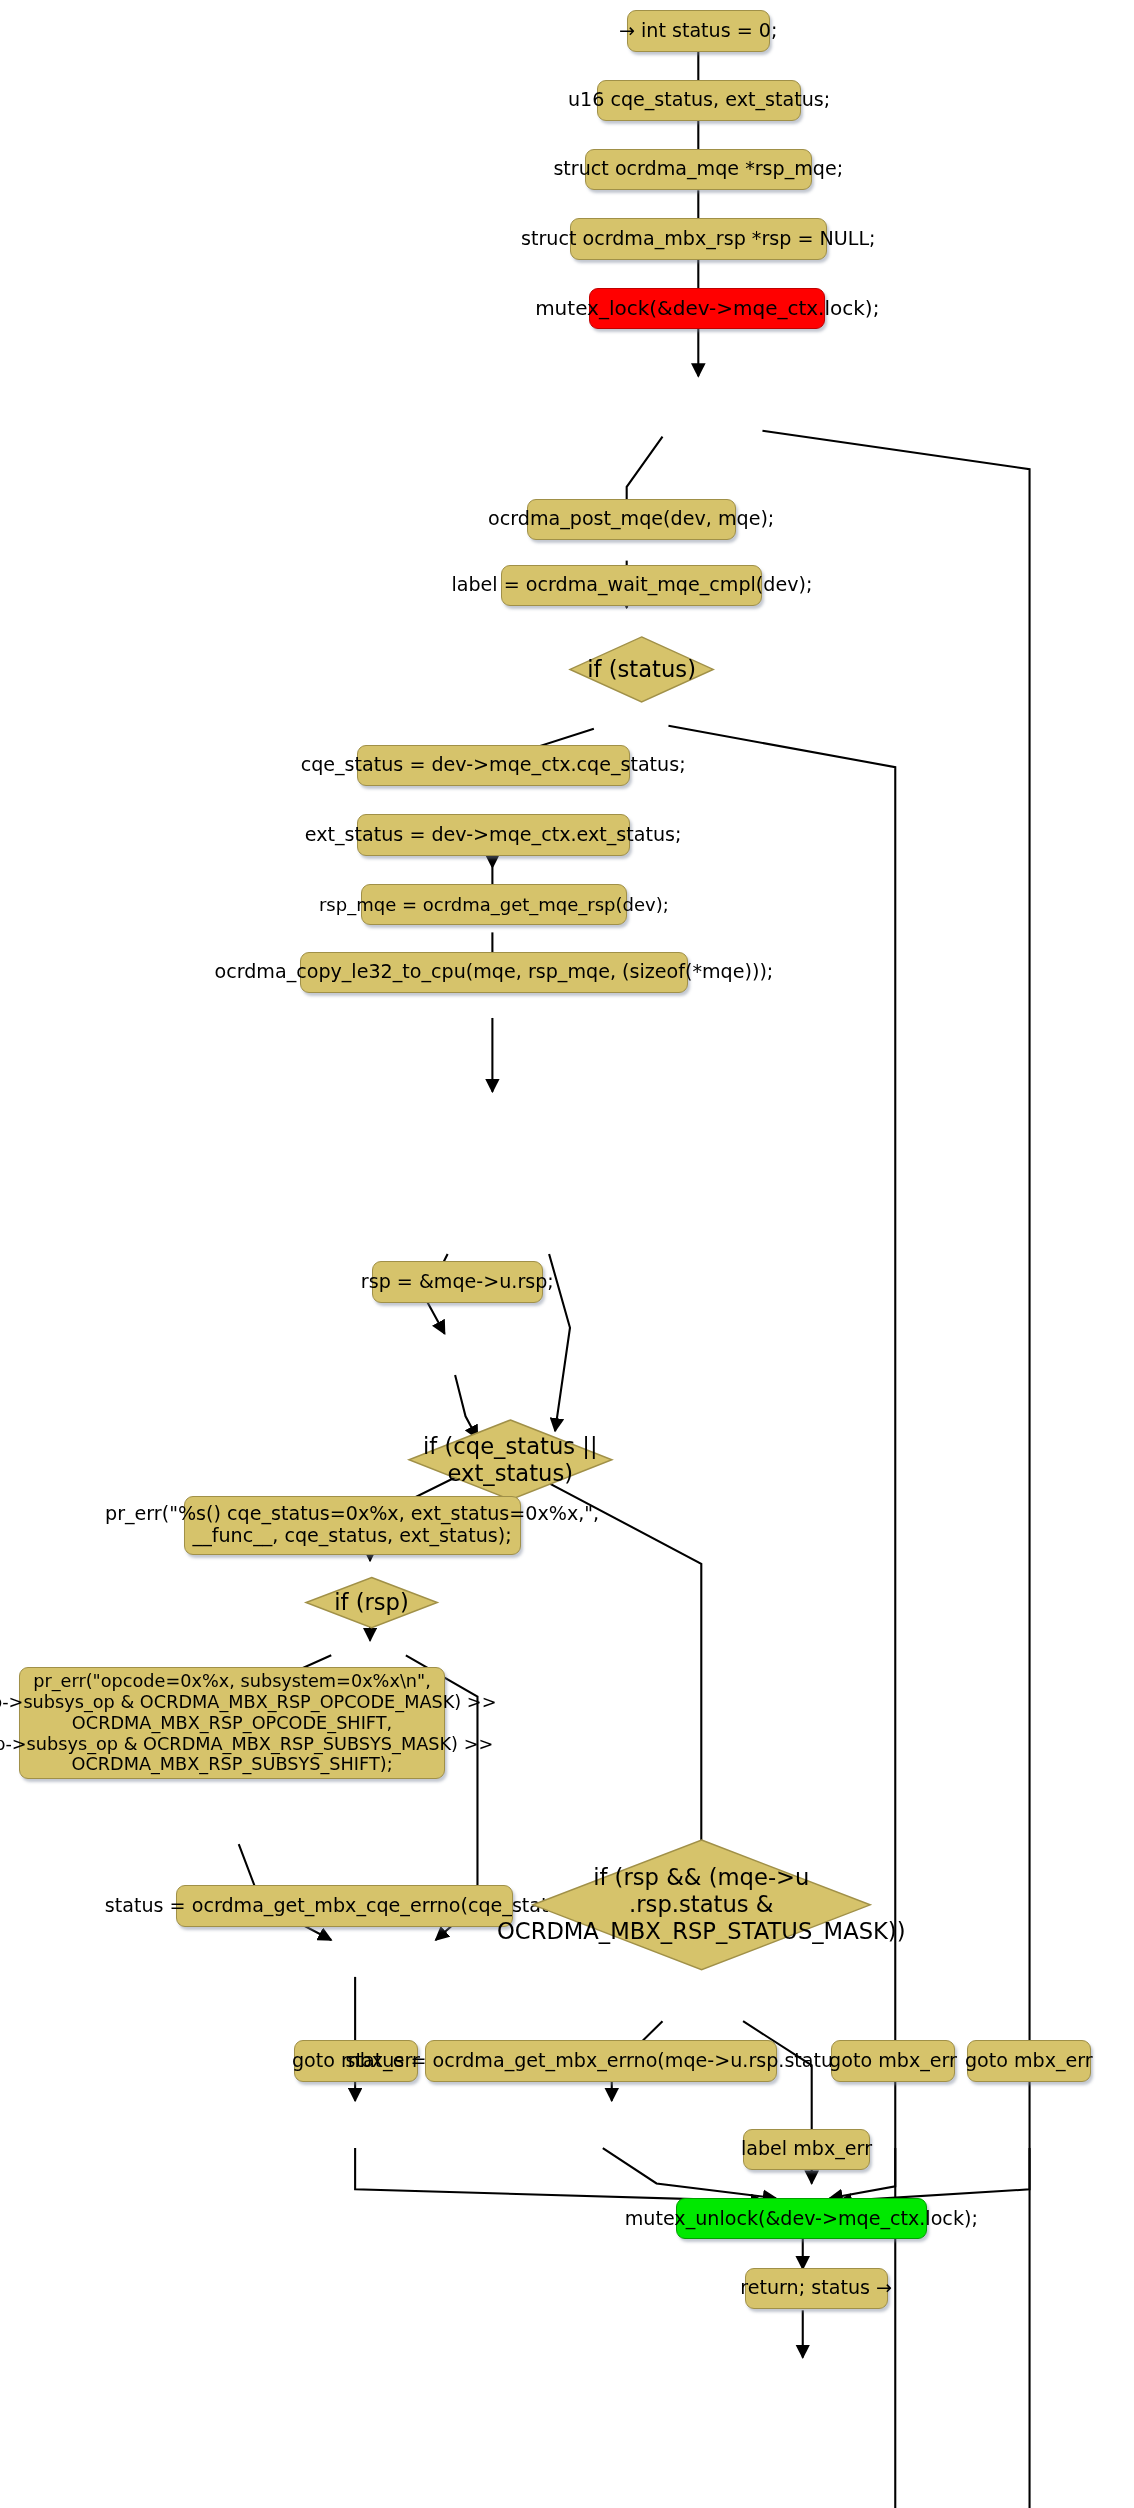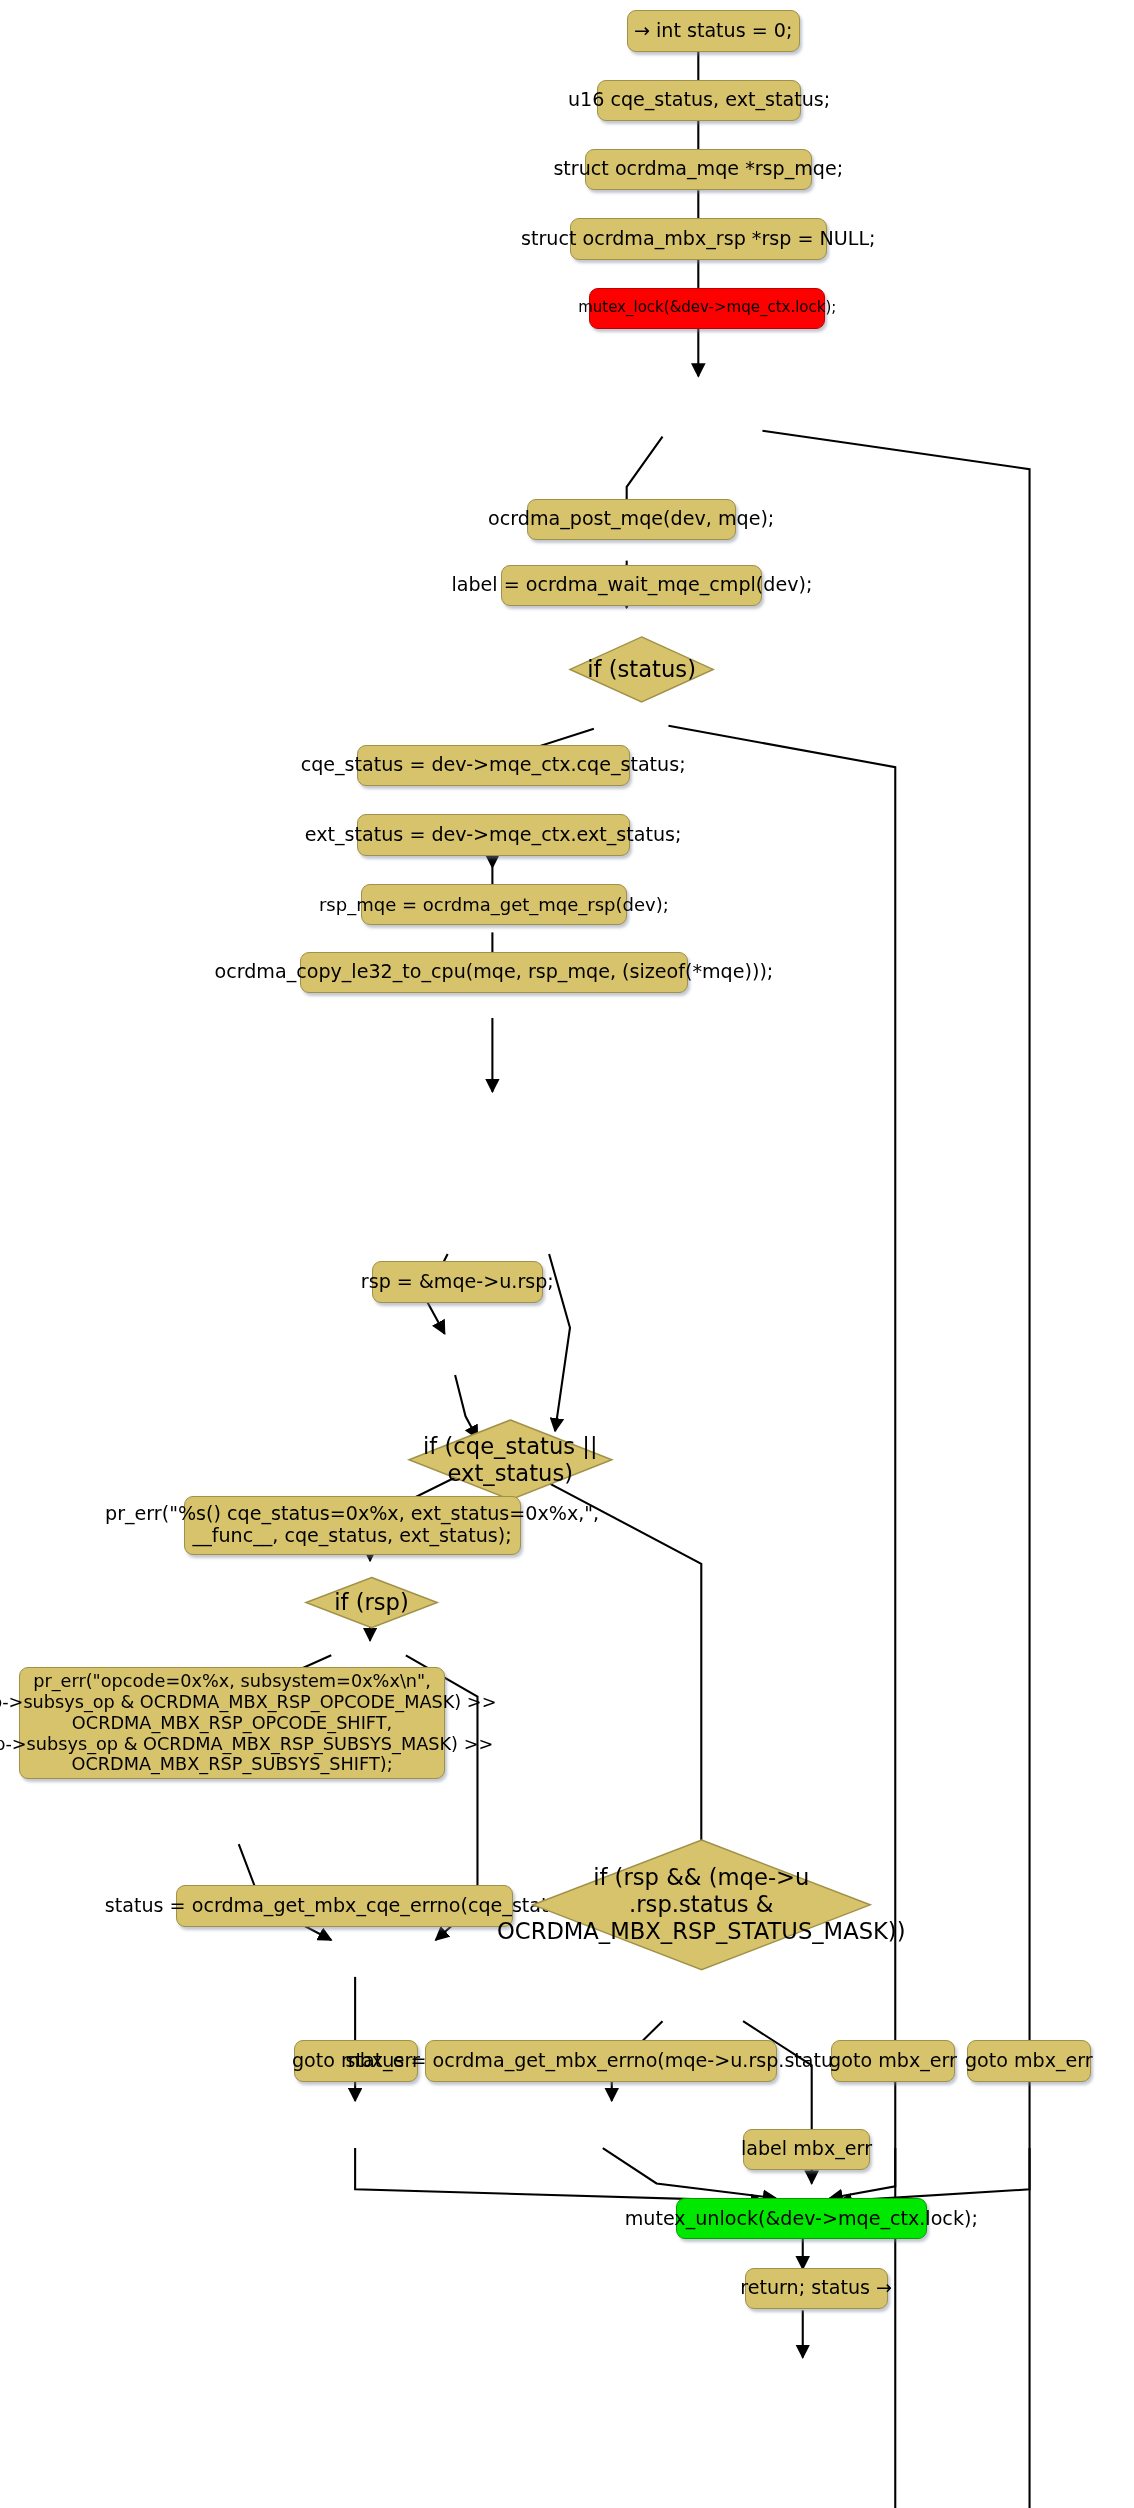--- a/index.html
+++ b/index.html
@@ -95,29 +95,29 @@
       <path d="M600,1456 L600,1482 L556,1490"></path>
 
       <path d="M690,1456 L690,1484 L562,1492"></path>
 
       <path d="M538,1510 L538,1538"></path>
 
       <path d="M538,1566 L538,1598"></path>
     </g>
   </svg>
 
-  <div class="node proc" style="left: 626.684px; top: 10.3271px; width: 173px; height: 41.3082px; font-size: 19.1198px;">→ int status = 0;</div>
+  <div class="node proc" style="left: 626.684px; top: 10.3271px; width: 143px; height: 41.3082px; font-size: 19.1198px;">→ int status = 0;</div>
 
   <div class="node proc" style="left: 596.842px; top: 79.6659px; width: 204.418px; height: 41.3082px; font-size: 19.1198px;">u16 cqe_status, ext_status;</div>
 
   <div class="node proc" style="left: 584.905px; top: 149.005px; width: 226.8px; height: 41.3082px; font-size: 19.1198px;">struct ocrdma_mqe *rsp_mqe;</div>
 
   <div class="node proc" style="left: 569.984px; top: 218.344px; width: 256.642px; height: 41.3082px; font-size: 19.1198px;">struct ocrdma_mbx_rsp *rsp = NULL;</div>
 
-  <div class="node proc red" style="left: 589.382px; top: 287.682px; width: 235.753px; height: 41.3082px; font-size: 15px; text-align: center;">mutex_lock(&amp;dev-&gt;mqe_ctx.lock);</div>
+  <div class="node proc red" style="left: 589.382px; top: 287.682px; width: 235.753px; height: 41.3082px; font-size: 20px; text-align: center;">mutex_lock(&amp;dev-&gt;mqe_ctx.lock);</div>
 
 
   <div class="node proc" style="left: 526.713px; top: 498.649px; width: 208.895px; height: 41.3082px; font-size: 19.1198px;">ocrdma_post_mqe(dev, mqe);</div>
 
   <div class="node proc" style="left: 501.347px; top: 565.038px; width: 261.118px; height: 41.3082px; font-size: 19.1198px;">label = ocrdma_wait_mqe_cmpl(dev);</div>
 
   <div class="dia-wrap" style="left: 567px; top: 634.376px; width: 149.211px; height: 70.8141px;">
     <svg class="dia-shape" viewBox="0 0 100 48" preserveAspectRatio="none">
       <polygon points="50,2 98,24 50,46 2,24" fill="#D6C36B" stroke="#A09048" stroke-width="1"></polygon>
     </svg>

